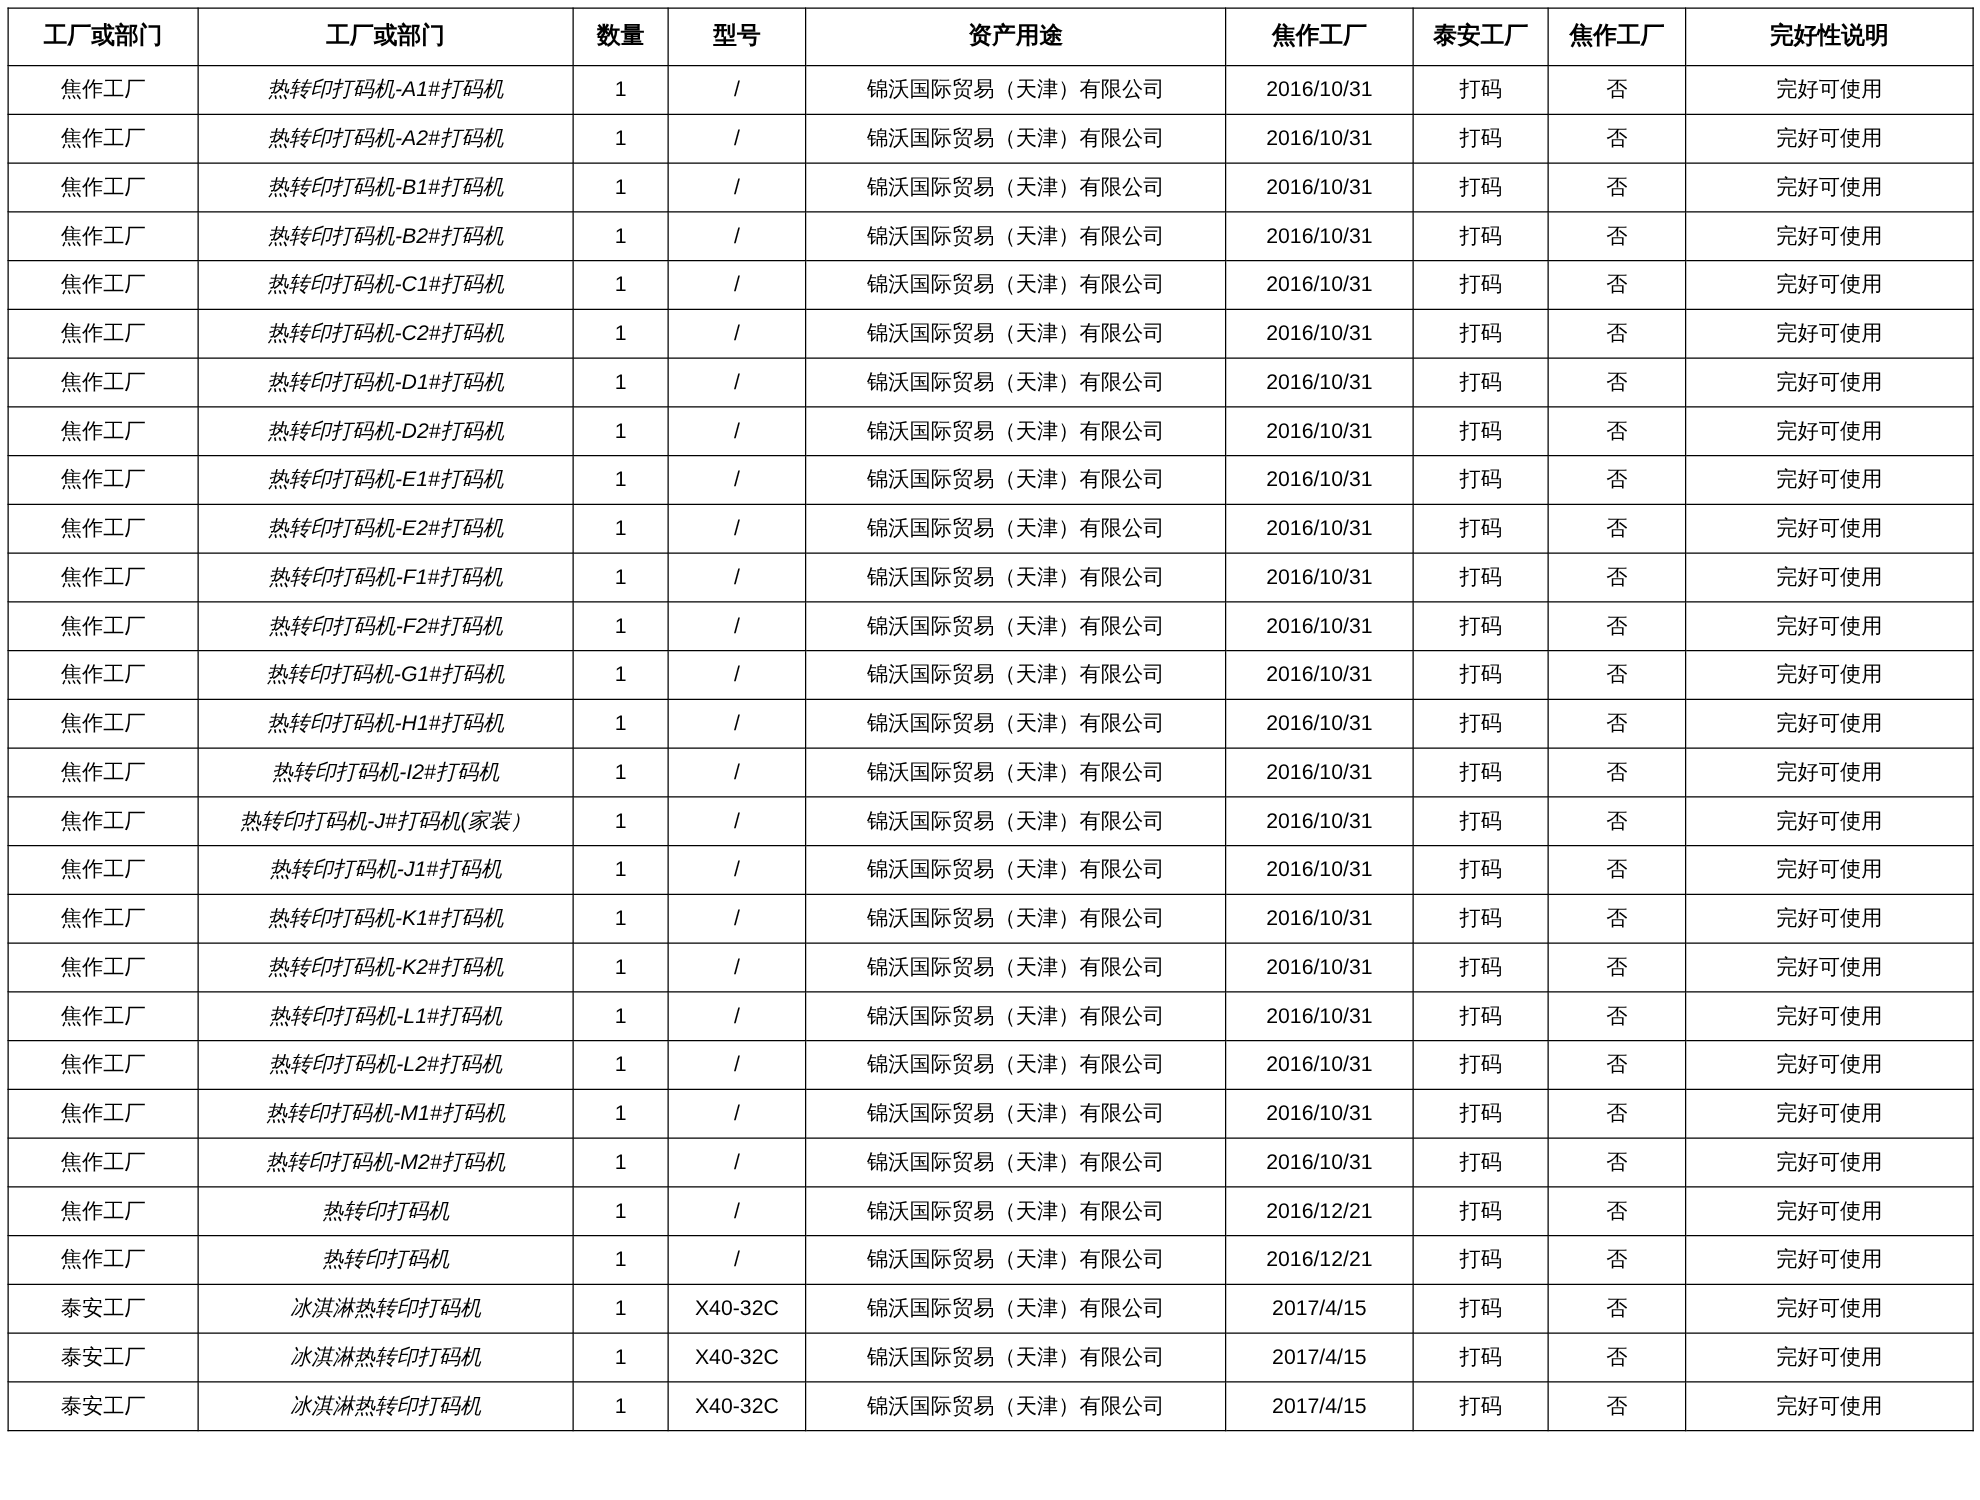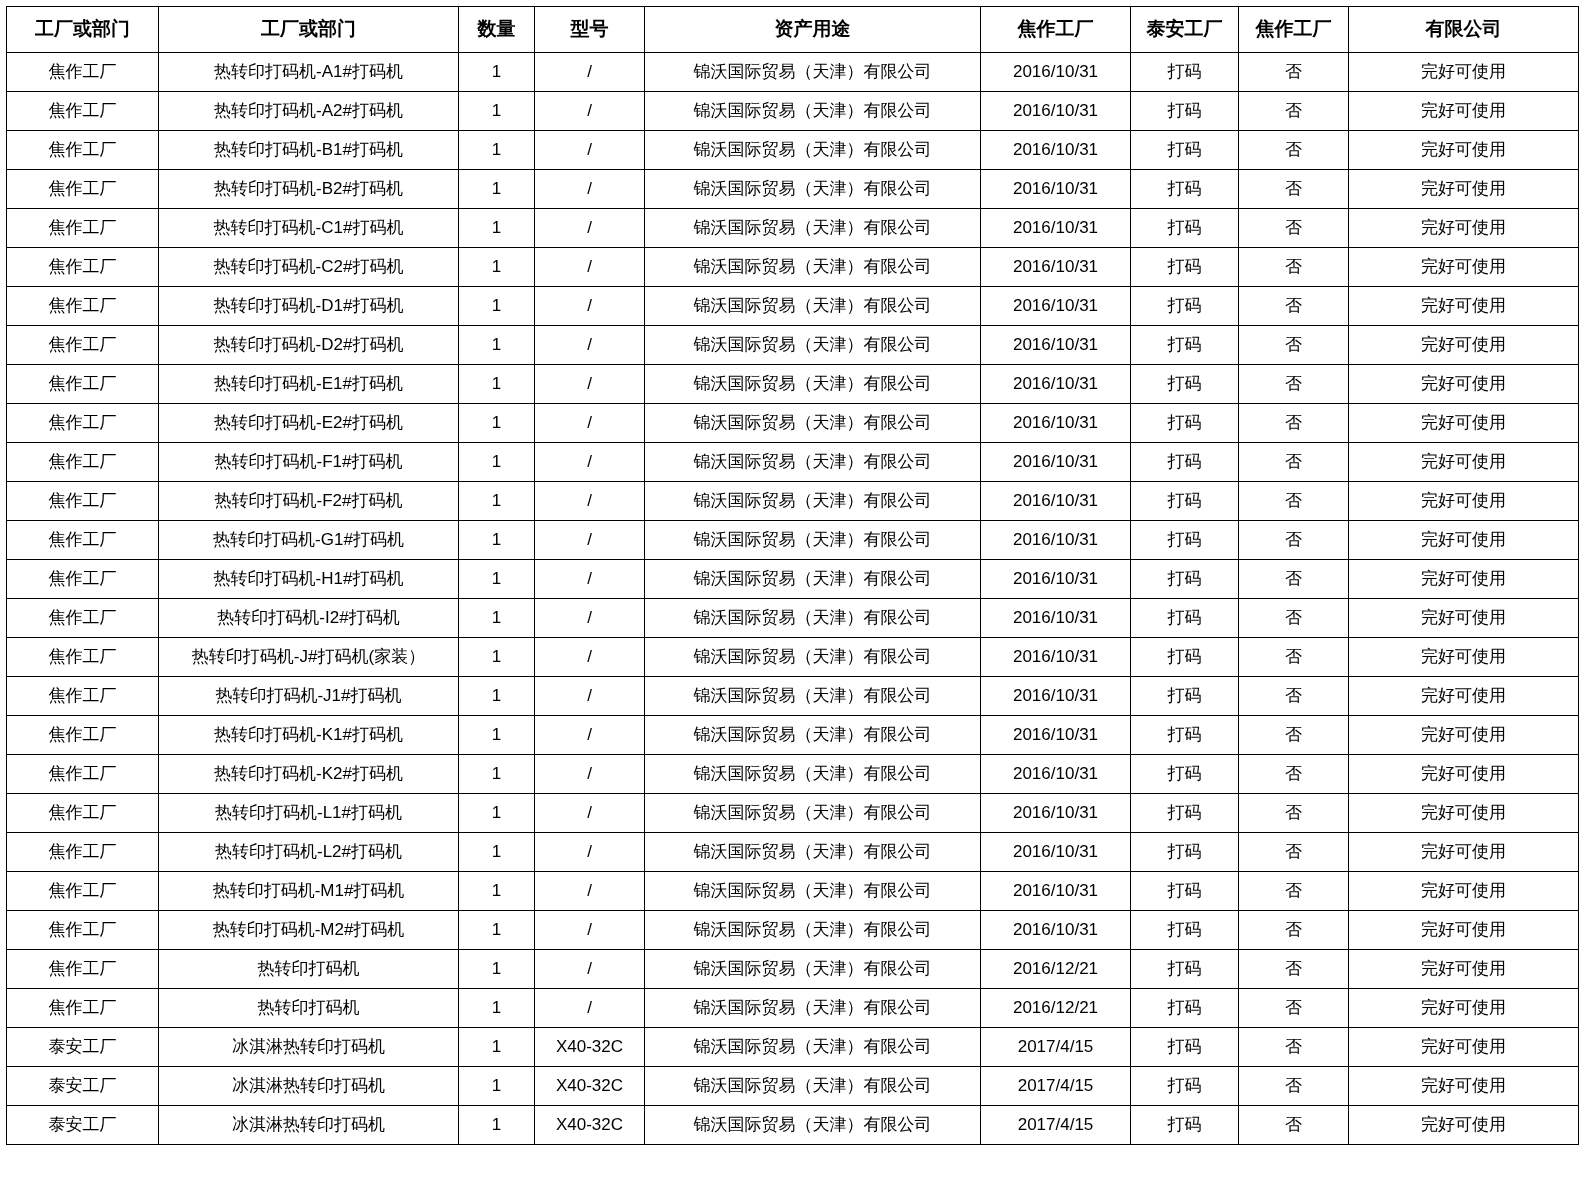--- a/index.html
+++ b/index.html
@@ -46,21 +46,21 @@
   col.c0 { width: 152px; }
   col.c1 { width: 300px; }
   col.c2 { width: 76px; }
   col.c3 { width: 110px; }
   col.c4 { width: 336px; }
   col.c5 { width: 150px; }
   col.c6 { width: 108px; }
   col.c7 { width: 110px; }
   col.c8 { width: 230px; }
 
-  td.name-cell { padding-left: 6px; padding-right: 6px; }
+  td.name-cell { padding-left: 6px; padding-right: 6px; font-style: italic; }
   .tall td { height: 56px; }
 </style>
 </head>
 <body>
 
 <div class="sheet">
   <table class="asset-table">
     <colgroup>
       <col class="c0">
         <col class="c1">
@@ -75,21 +75,21 @@
     <thead>
       <tr>
         <th>工厂或部门</th>
         <th>工厂或部门</th>
         <th>数量</th>
         <th>型号</th>
         <th>资产用途</th>
         <th>焦作工厂</th>
         <th>泰安工厂</th>
         <th>焦作工厂</th>
-        <th>有限公司</th>
+        <th>完好性说明</th>
       </tr>
     </thead>
     <tbody id="table-body">
         <tr>
           <td>焦作工厂</td>
           <td class="name-cell">热转印打码机-A1#打码机</td>
           <td>1</td>
           <td>/</td>
           <td>锦沃国际贸易（天津）有限公司</td>
           <td>2016/10/31</td>

